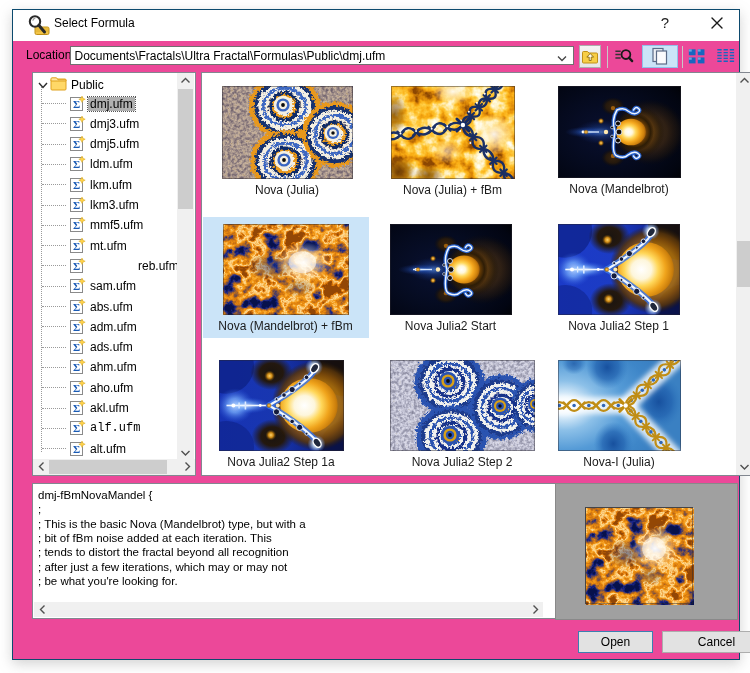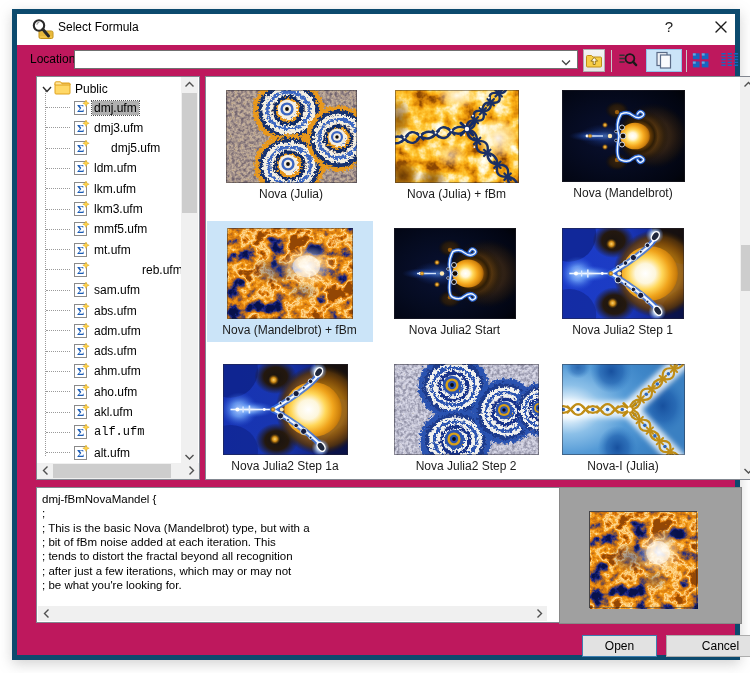--- a/index.html
+++ b/index.html
@@ -1,17 +1,17 @@
 <!DOCTYPE html>
 <html><head>
 <meta charset="utf-8">
 <style>
 * { margin:0; padding:0; box-sizing:border-box; }
 html,body { width:750px; height:673px; background:#fff; font-family:"Liberation Sans", sans-serif; overflow:hidden; }
-#dialog { position:absolute; left:12px; top:9px; width:728px; height:651px; background:#be185d; border:5px solid #0c4a6e; box-shadow:0 4px 12px rgba(130,130,130,0.35); }
+#dialog { position:absolute; left:12px; top:9px; width:728px; height:651px; background:#ec4899; border:1px solid #0c4a6e; box-shadow:0 4px 12px rgba(130,130,130,0.35); }
 #titlebar { position:absolute; left:0; top:0; width:100%; height:31px; background:#fff; }
 #title-txt { position:absolute; left:41px; top:6px; font-size:12px; color:#000; }
 #btn-help { position:absolute; left:637px; top:0px; width:30px; height:26px; font-size:15px; color:#222; text-align:center; line-height:26px; }
 #btn-close { position:absolute; left:688px; top:0px; width:32px; height:26px; font-size:15px; color:#000; text-align:center; line-height:26px; }
 #loclabel { position:absolute; left:13px; top:38px; font-size:12px; color:#000;text-align:center; }
 #locbox { position:absolute; left:56.5px; top:36px; width:504px; height:19px; background:#fff; border:1px solid #707070; }
 #loctext { position:absolute; left:4px; top:2px; font-size:12px; color:#000; white-space:nowrap; }
 .panel { position:absolute; background:#fff; border:1px solid #828790;margin-left:16px; }
 #tree { left:3px; top:62px; width:164px; height:404px; }
 #thumbs { left:172px; top:62px; width:553px; height:404px; }
@@ -46,20 +46,21 @@
       <path d="M5.8 6.8 a3 3 0 0 1 2.5-2.6" stroke="#999" stroke-width="1.2" fill="none"></path>
     </svg>
     <div id="title-txt">Select Formula</div>
     <div id="btn-help">?</div>
     <div id="btn-close"><svg width="12" height="12" viewBox="0 0 12 12" style="margin-top:7px;">
           <path d="M1 1 L11 11 M1 11 L11 1" stroke="#1a1a1a" stroke-width="1.4" stroke-linecap="round"></path>
         </svg></div>
   </div>
   <div id="loclabel">Location:</div>
   <div id="locbox">
+    <div id="loctext">Documents\Fractals\Ultra Fractal\Formulas\Public\dmj.ufm</div>
     <svg width="10" height="10" viewBox="0 0 10 10" style="position:absolute;right:6px;top:7px;">
         <path d="M1 2.5 L5 6.5 L9 2.5" fill="none" stroke="#444" stroke-width="1.3"></path>
       </svg>
   </div>
   <div id="toolbar">
     <div class="tbb" style="left:566px;width:22px;border:1px solid #adadad;background:linear-gradient(#f4f4f4,#e6e6e6);">
       <svg width="20" height="21" viewBox="0 0 20 21">
         <path d="M2.5 6.5 a1 1 0 0 1 1 -1 h4 l1.5 1.5 h7.5 a1 1 0 0 1 1 1 v8 a1 1 0 0 1 -1 1 h-13 a1 1 0 0 1 -1 -1 z" fill="#f7ce46" stroke="#c09018" stroke-width="1"></path>
         <path d="M9.2 14.5 v-3.4 h-2.4 l3.4 -3.6 3.4 3.6 h-2.4 v3.4 z" fill="#fffbe8" stroke="#8a6a10" stroke-width="0.9"></path>
       </svg>
@@ -146,21 +147,21 @@
             <path d="M13 1 l1 2.2 2.2 1 -2.2 1 -1 2.2 -1 -2.2 -2.2 -1 2.2 -1 z" fill="#ffd24a" stroke="#d9a820" stroke-width="0.5"></path>
           </svg>
           <span class="tlabel" style="left:57px;">dmj3.ufm</span>
         </div>
         <div class="trow" style="top:61px;">
           <svg class="ticon" style="left:36px;top:1px;" width="17" height="17" viewBox="0 0 17 17">
             <rect x="1.5" y="2.5" width="12" height="13" fill="#fff" stroke="#8a8a8a" stroke-width="1"></rect>
             <text x="7.5" y="13" font-size="11" font-weight="bold" font-family="Liberation Serif" fill="#1a5bb5" text-anchor="middle">Σ</text>
             <path d="M13 1 l1 2.2 2.2 1 -2.2 1 -1 2.2 -1 -2.2 -2.2 -1 2.2 -1 z" fill="#ffd24a" stroke="#d9a820" stroke-width="0.5"></path>
           </svg>
-          <span class="tlabel" style="left:74px;text-align:center;">dmj5.ufm</span>
+          <span class="tlabel" style="left:57px;text-align:center;">dmj5.ufm</span>
         </div>
         <div class="trow" style="top:81px;">
           <svg class="ticon" style="left:36px;top:1px;" width="17" height="17" viewBox="0 0 17 17">
             <rect x="1.5" y="2.5" width="12" height="13" fill="#fff" stroke="#8a8a8a" stroke-width="1"></rect>
             <text x="7.5" y="13" font-size="11" font-weight="bold" font-family="Liberation Serif" fill="#1a5bb5" text-anchor="middle">Σ</text>
             <path d="M13 1 l1 2.2 2.2 1 -2.2 1 -1 2.2 -1 -2.2 -2.2 -1 2.2 -1 z" fill="#ffd24a" stroke="#d9a820" stroke-width="0.5"></path>
           </svg>
           <span class="tlabel" style="left:57px;">ldm.ufm</span>
         </div>
         <div class="trow" style="top:102px;">

